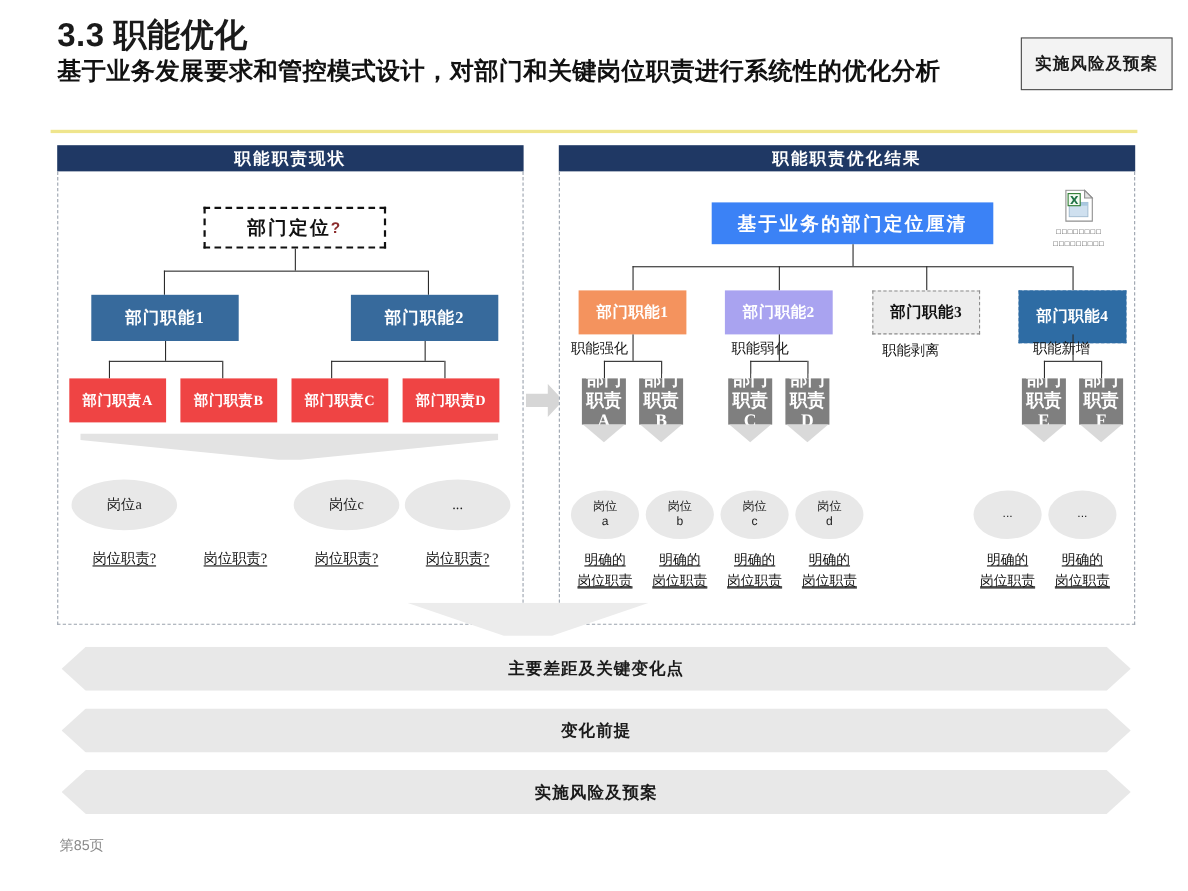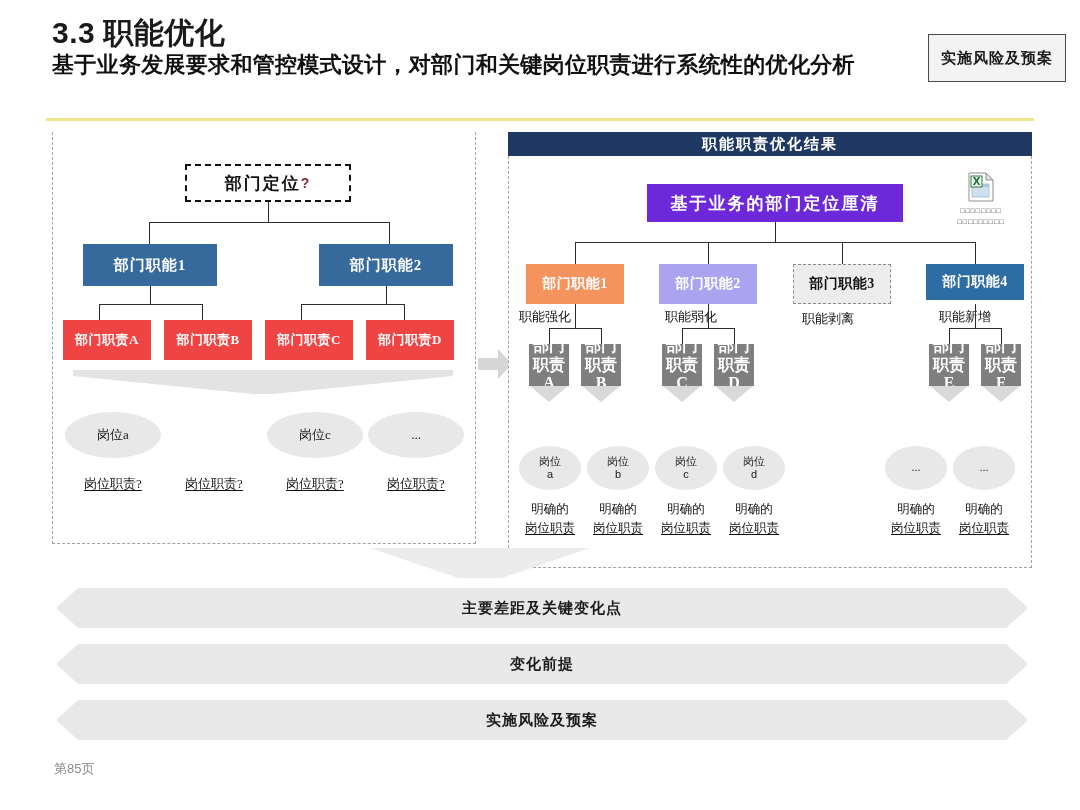--- a/index.html
+++ b/index.html
@@ -57,35 +57,35 @@
     font-size:13px;color:#1a1a1a;line-height:1.15;
   }
   .u-text{
     position:absolute;text-align:center;font-size:13px;color:#111;
     text-decoration:underline;text-underline-offset:2px;
   }
 
   .funnel{position:absolute;}
 
   
-  .box-top-blue{background:#6d28d9;color:#fff;font-size:17px;font-weight:bold;letter-spacing:2px;}
+  .box-top-blue{background:#3b82f6;color:#fff;font-size:17px;font-weight:bold;letter-spacing:2px;}
   .box-f1{background:#f4935e;color:#fff;font-size:14px;font-weight:bold;letter-spacing:0.5px;}
   .box-f2{background:#a9a3f0;color:#fff;font-size:14px;font-weight:bold;letter-spacing:0.5px;}
   .box-f3{background:#ededed;color:#111;border:1px dashed #8c8c8c;font-size:14px;font-weight:bold;letter-spacing:0.5px;}
   .box-f4{background:#2e6ca4;color:#fff;border:1px dashed #2e6ca4;font-size:14px;font-weight:bold;letter-spacing:0.5px;}
   .tag{position:absolute;font-size:13px;color:#111;font-weight:normal;white-space:nowrap;}
 
   .duty-sm{position:absolute;background:#7f7f7f;color:#fff;font-size:16px;font-weight:bold;
     display:flex;align-items:center;justify-content:center;text-align:center;line-height:1.15;}
   .duty-tri{position:absolute;width:0;height:0;border-left:19px solid transparent;border-right:19px solid transparent;border-top:16px solid #d9d9d9;}
 
   .post-oval{position:absolute;background:#e8e8e8;border-radius:50%;
     display:flex;align-items:center;justify-content:center;text-align:center;
     font-size:11px;color:#1a1a1a;line-height:1.2;font-family:"Liberation Sans",sans-serif;}
-  .clear-text{position:absolute;text-align:center;font-size:12.5px;color:#111;line-height:1.5;}
+  .clear-text{position:absolute;text-align:center;font-size:12.5px;color:#111;line-height:1.5;text-decoration:underline;}
   .clear-text .u{text-decoration:underline;text-underline-offset:2px;margin-top:29px;}
 
   .xls-wrap{position:absolute;right:8px;top:16px;width:84px;text-align:center;}
   .tofu{font-family:"Liberation Mono","DejaVu Sans Mono",monospace;font-size:7px;color:#333;letter-spacing:1px;line-height:1.5;}
 
   
   .mid-arrow{position:absolute;left:478px;top:349px;width:34px;height:30px;}
 
   
   .bot-funnel{position:absolute;left:370px;top:548px;width:220px;height:34px;}
@@ -113,20 +113,23 @@
     <div class="hdr-line2">基于业务发展要求和管控模式设计，对部门和关键岗位职责进行系统性的优化分析</div>
   </div>
 
   <div class="key-badge">
     <span>实施风险及预案</span>
   </div>
 
   <div class="yellow-rule"></div>
 
   <div class="panel" id="panelLeft">
+    <div class="panel-hd">
+      <span>职能职责现状</span>
+    </div>
     <div class="panel-body">
 
       <div class="box box-dashed" style="left:132px;top:32px;width:166px;height:38px;">
         <span>部门定位</span>
           <span class="qmark">?</span>
       </div>
 
       <div class="ln v" style="left:215px;top:70px;height:20px;"></div>
       <div class="ln h" style="left:96px;top:90px;width:240px;"></div>
       <div class="ln v" style="left:96px;top:90px;height:22px;"></div>
@@ -228,21 +231,21 @@
 
       <div class="box box-f1" style="left:17px;top:108px;width:98px;height:40px;">
         <span>部门职能1</span>
       </div>
       <div class="box box-f2" style="left:150px;top:108px;width:98px;height:40px;">
         <span>部门职能2</span>
       </div>
       <div class="box box-f3" style="left:284px;top:108px;width:98px;height:40px;">
         <span>部门职能3</span>
       </div>
-      <div class="box box-f4" style="left:417px;top:108px;width:98px;height:36px;">
+      <div class="box box-f4" style="left:417px;top:108px;width:98px;height:48px;">
         <span>部门职能4</span>
       </div>
 
       <div class="tag" style="left:10px;top:152px;">职能强化</div>
       <div class="tag" style="left:120px;top:152px;margin-left:36px;">职能弱化</div>
       <div class="tag" style="left:293px;top:154px;">职能剥离</div>
       <div class="tag" style="left:430px;top:152px;">职能新增</div>
 
       <div class="ln v" style="left:66px;top:148px;height:24px;"></div>
       <div class="ln h" style="left:40px;top:172px;width:52px;"></div>

